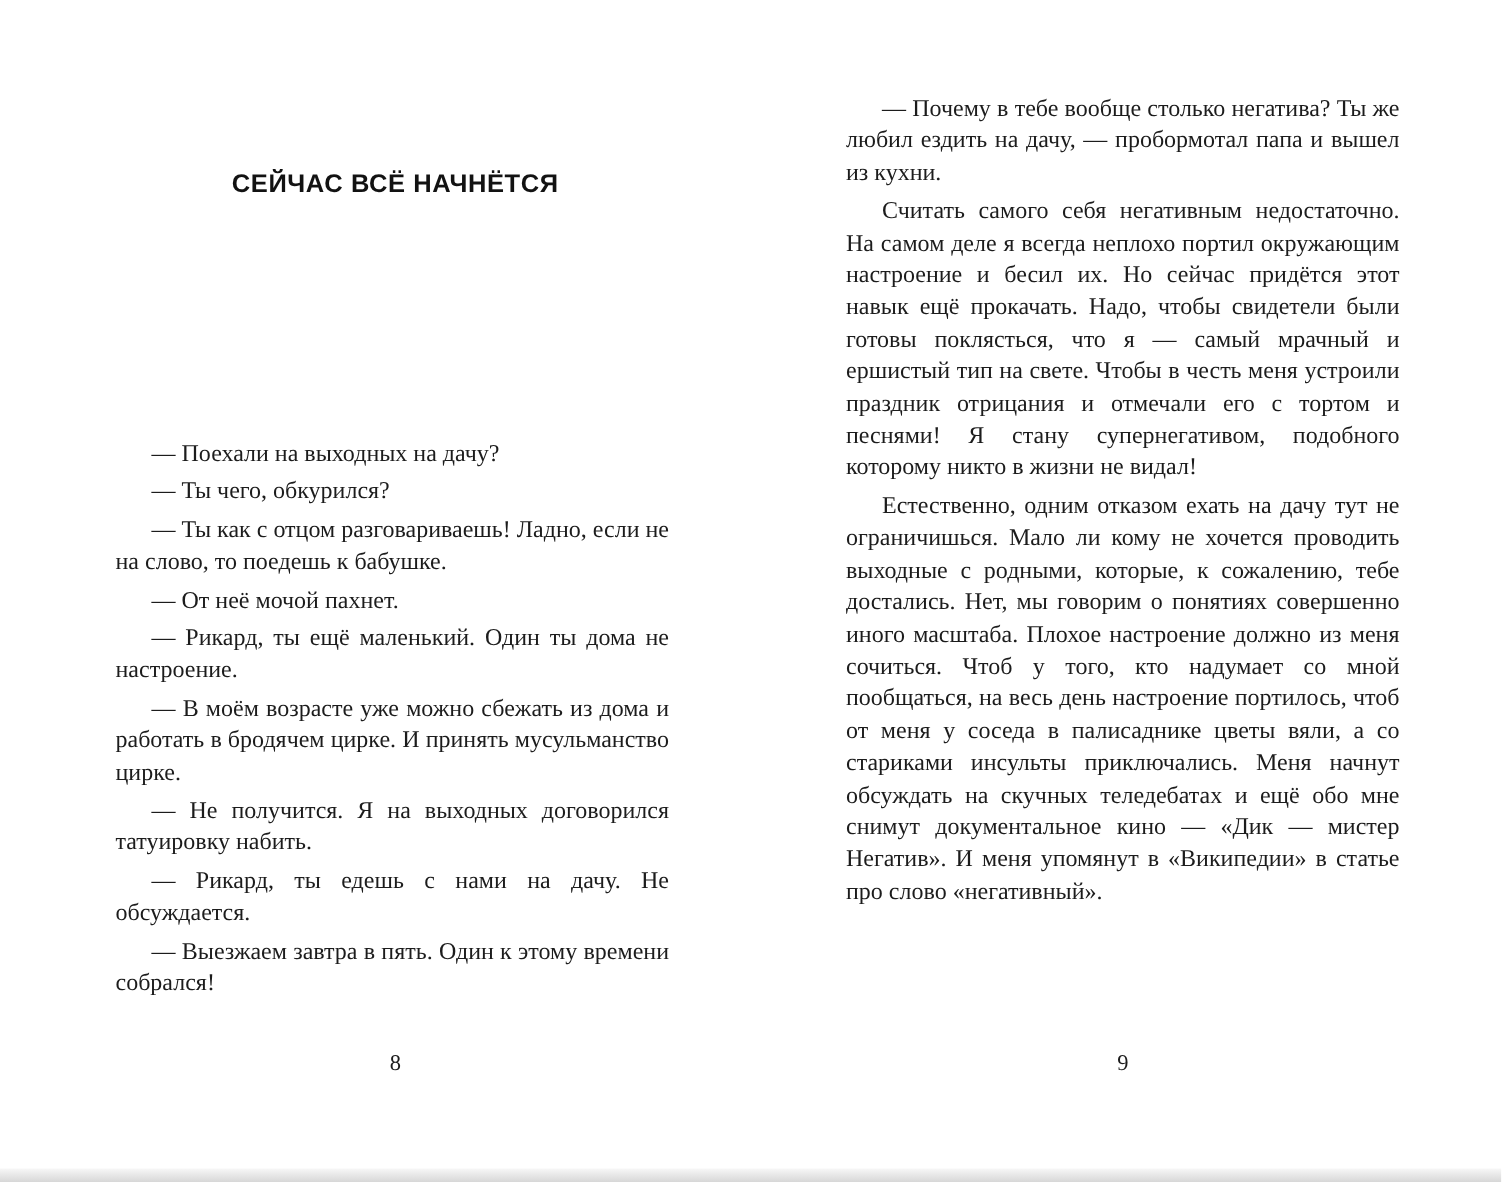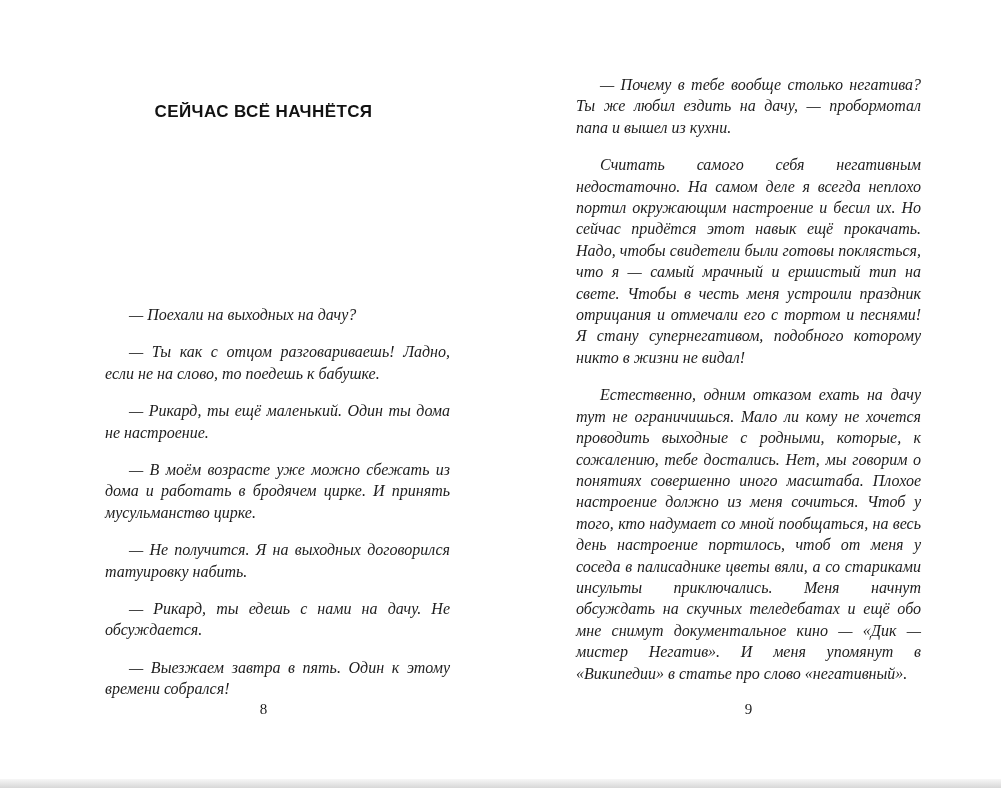--- a/index.html
+++ b/index.html
@@ -12,45 +12,44 @@
     width: 1001px;
     height: 788px;
     background: #ffffff;
     overflow: hidden;
     font-family: "Liberation Serif", serif;
     color: #1c1c1c;
   }
   .chapter-title {
     position: absolute;
     left: 75px;
-    top: 102px;
+    top: 113px;
     width: 377px;
     text-align: center;
     font-family: "Liberation Sans", sans-serif;
     font-weight: 700;
     font-size: 17px;
     letter-spacing: 0.4px;
     color: #121212;
   }
   .col {
     position: absolute;
     width: 377px;
     font-size: 16px;
     line-height: 21.4px;
     text-align: justify;
     hyphens: auto;
     -webkit-hyphens: auto;
   }
   .col p {
-    margin: 16px;
+    margin: 4px;
     padding: 0;
     text-indent: 24px;
-    font-style: italic;
   }
-  .left-col  { left: 89px;  top: 288px; }
+  .left-col  { left: 73px;  top: 288px; }
   .right-col { left: 560px; top: 58px;  }
   .page-num {
     position: absolute;
     top: 701px;
     width: 377px;
     text-align: center;
     font-size: 15px;
     color: #1c1c1c;
   }
   .page-num.left  { left: 75px;  }
@@ -66,21 +65,23 @@
 </style>
 </head>
 <body>
 
 <div class="spread">
 
   <div class="chapter-title">СЕЙЧАС ВСЁ НАЧНЁТСЯ</div>
 
   <div class="col left-col">
     <p>— Поехали на выходных на дачу?</p>
+    <p>— Ты чего, обкурился?</p>
     <p>— Ты как с отцом разговариваешь! Ладно, если не на слово, то поедешь к бабушке.</p>
+    <p>— От неё мочой пахнет.</p>
     <p>— Рикард, ты ещё маленький. Один ты дома не настроение.</p>
     <p>— В моём возрасте уже можно сбежать из дома и работать в бродячем цирке. И принять мусульманство цирке.</p>
     <p>— Не получится. Я на выходных договорился татуировку набить.</p>
     <p>— Рикард, ты едешь с нами на дачу. Не обсуждается.</p>
     <p>— Выезжаем завтра в пять. Один к этому времени собрался!</p>
   </div>
 
   <div class="col right-col">
     <p>— Почему в тебе вообще столько негатива? Ты же любил ездить на дачу, — пробормотал папа и вышел из кухни.</p>
     <p>Считать самого себя негативным недостаточно. На самом деле я всегда неплохо портил окружающим настроение и бесил их. Но сейчас придётся этот навык ещё прокачать. Надо, чтобы свидетели были готовы поклясться, что я — самый мрачный и ершистый тип на свете. Чтобы в честь меня устроили праздник отрицания и отмечали его с тортом и песнями! Я стану супернегативом, подобного которому никто в жизни не видал!</p>

